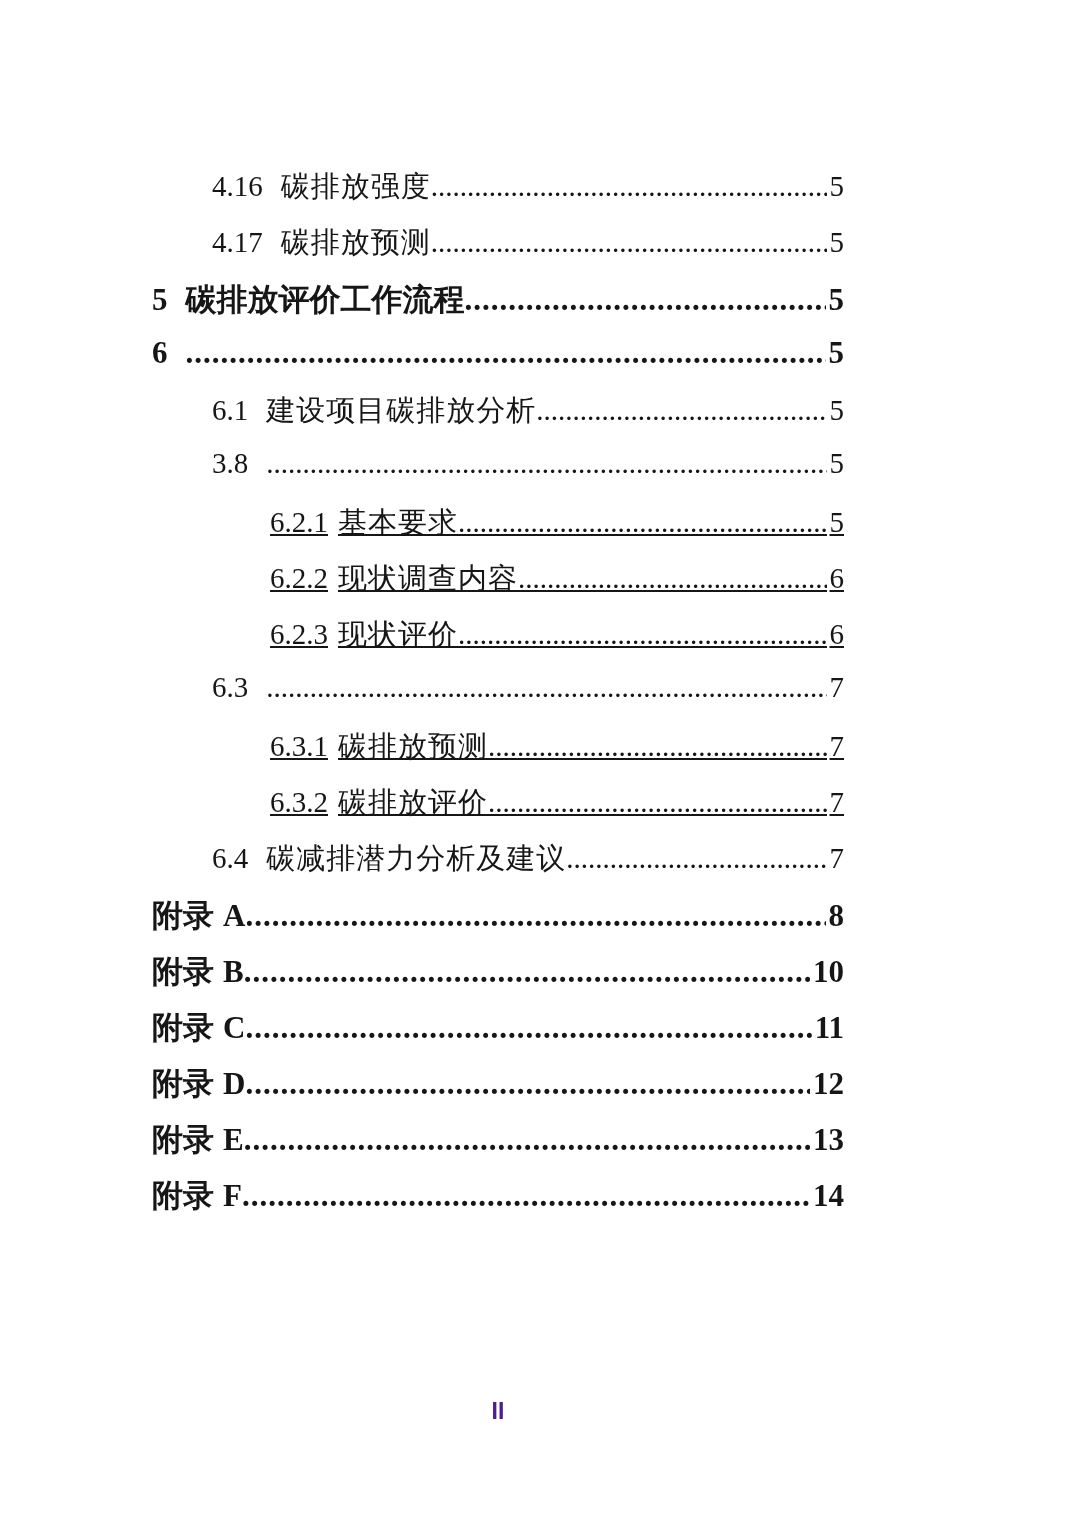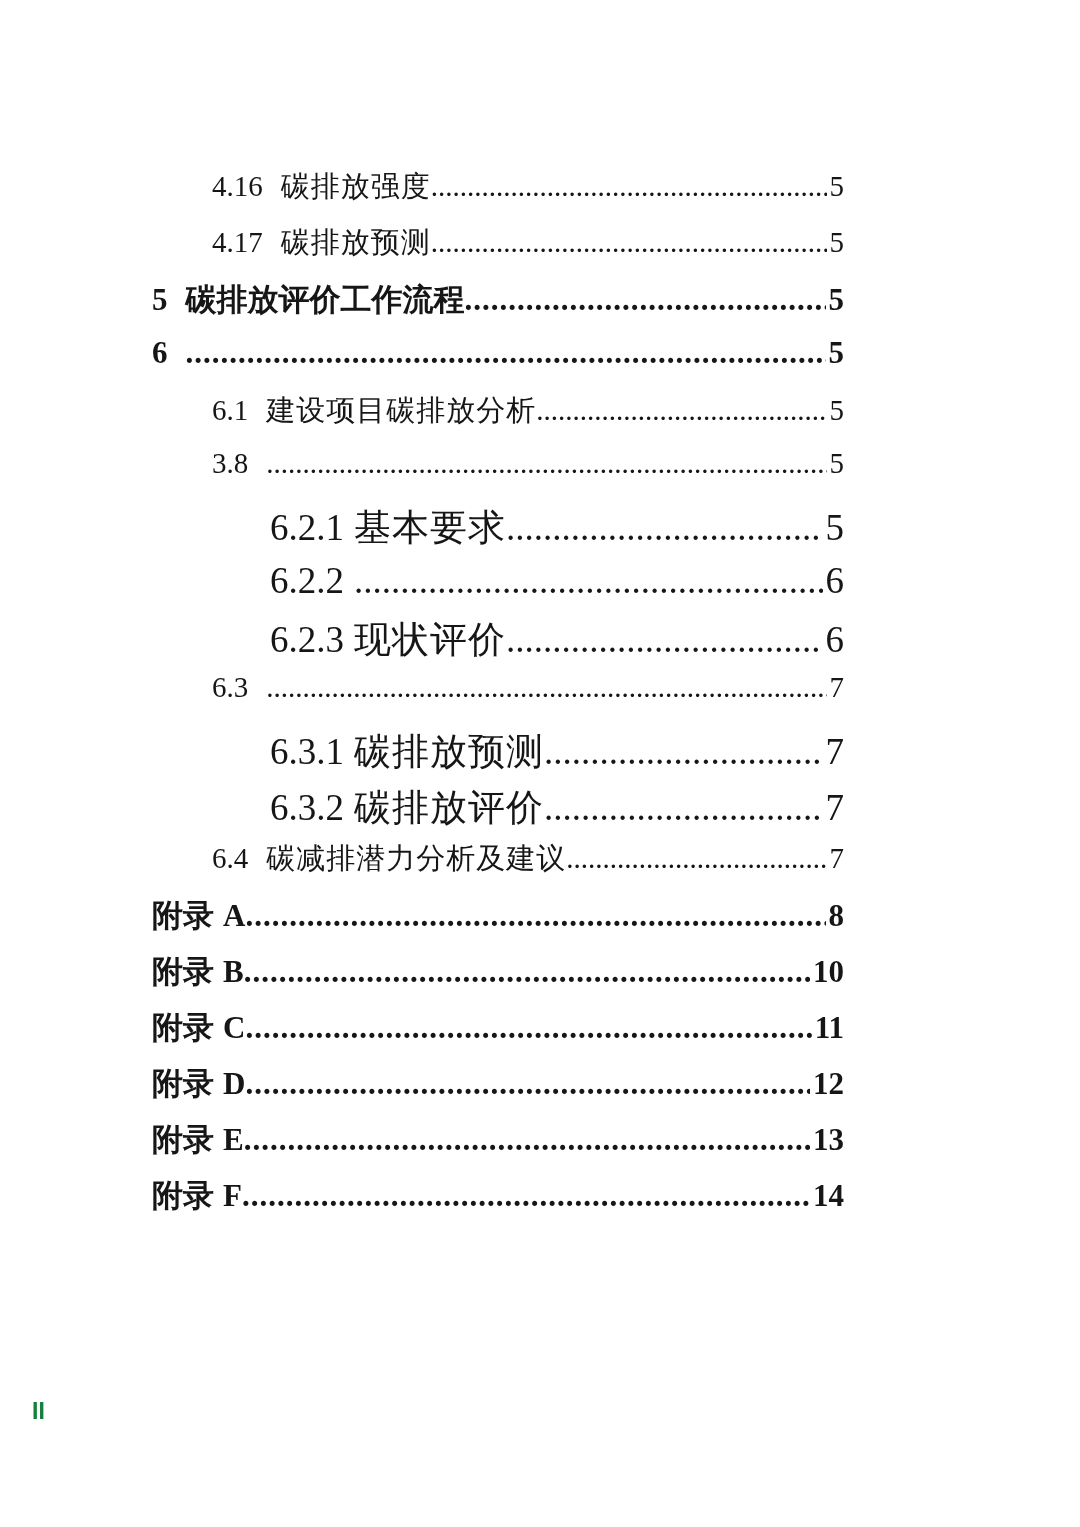--- a/index.html
+++ b/index.html
@@ -25,21 +25,21 @@
   .toc-row {
     display: flex;
     align-items: baseline;
     height: 56px;
     box-sizing: border-box;
     padding-top: 9px;
     white-space: nowrap;
   }
   .toc-row.lvl1 { padding-left: 0;    font-size: 31px; }
   .toc-row.lvl2 { padding-left: 60px; font-size: 29px; }
-  .toc-row.lvl3 { padding-left: 118px;font-size: 37px; }
+  .toc-row.lvl3 { padding-left: 118px;font-size: 29px; text-decoration: underline; }
   .toc-row.bold { font-weight: 700; }
 
   .num {
     font-family: "Liberation Serif", serif;
     flex: 0 0 auto;
   }
   .lvl1 .num { margin-right: 18px; }
   .lvl2 .num { margin-right: 18px; }
   .lvl3 .num { margin-right: 10px; }
 
@@ -72,26 +72,25 @@
     flex: 0 0 auto;
     font-family: "Liberation Serif", serif;
     margin-left: 3px;
   }
 
   .footer {
     position: absolute;
     top: 1398px;
     left: 0;
     width: 100%;
-    text-align: left;
+    text-align: center;
     font-family: "Liberation Sans", sans-serif;
     font-weight: 700;
     font-size: 23px;
-    color: #15803d;
-    margin-left: 32px;
+    color: #4c1d95;
   }
 </style>
 </head>
 <body>
 
 <div class="page">
   <div class="toc">
       <div class="toc-row lvl2">
         <span class="num">4.16</span>
         <span class="zh">碳排放强度</span>
@@ -127,20 +126,21 @@
         <span class="pagenum">5</span>
       </div>
       <div class="toc-row lvl3">
         <span class="num">6.2.1</span>
         <span class="zh">基本要求</span>
         <span class="leader">............................................................................................................................................................................................................................................................................................................</span>
         <span class="pagenum">5</span>
       </div>
       <div class="toc-row lvl3">
         <span class="num">6.2.2</span>
+        <span class="zh">现状调查内容</span>
         <span class="leader">............................................................................................................................................................................................................................................................................................................</span>
         <span class="pagenum">6</span>
       </div>
       <div class="toc-row lvl3">
         <span class="num">6.2.3</span>
         <span class="zh">现状评价</span>
         <span class="leader">............................................................................................................................................................................................................................................................................................................</span>
         <span class="pagenum">6</span>
       </div>
       <div class="toc-row lvl2">

